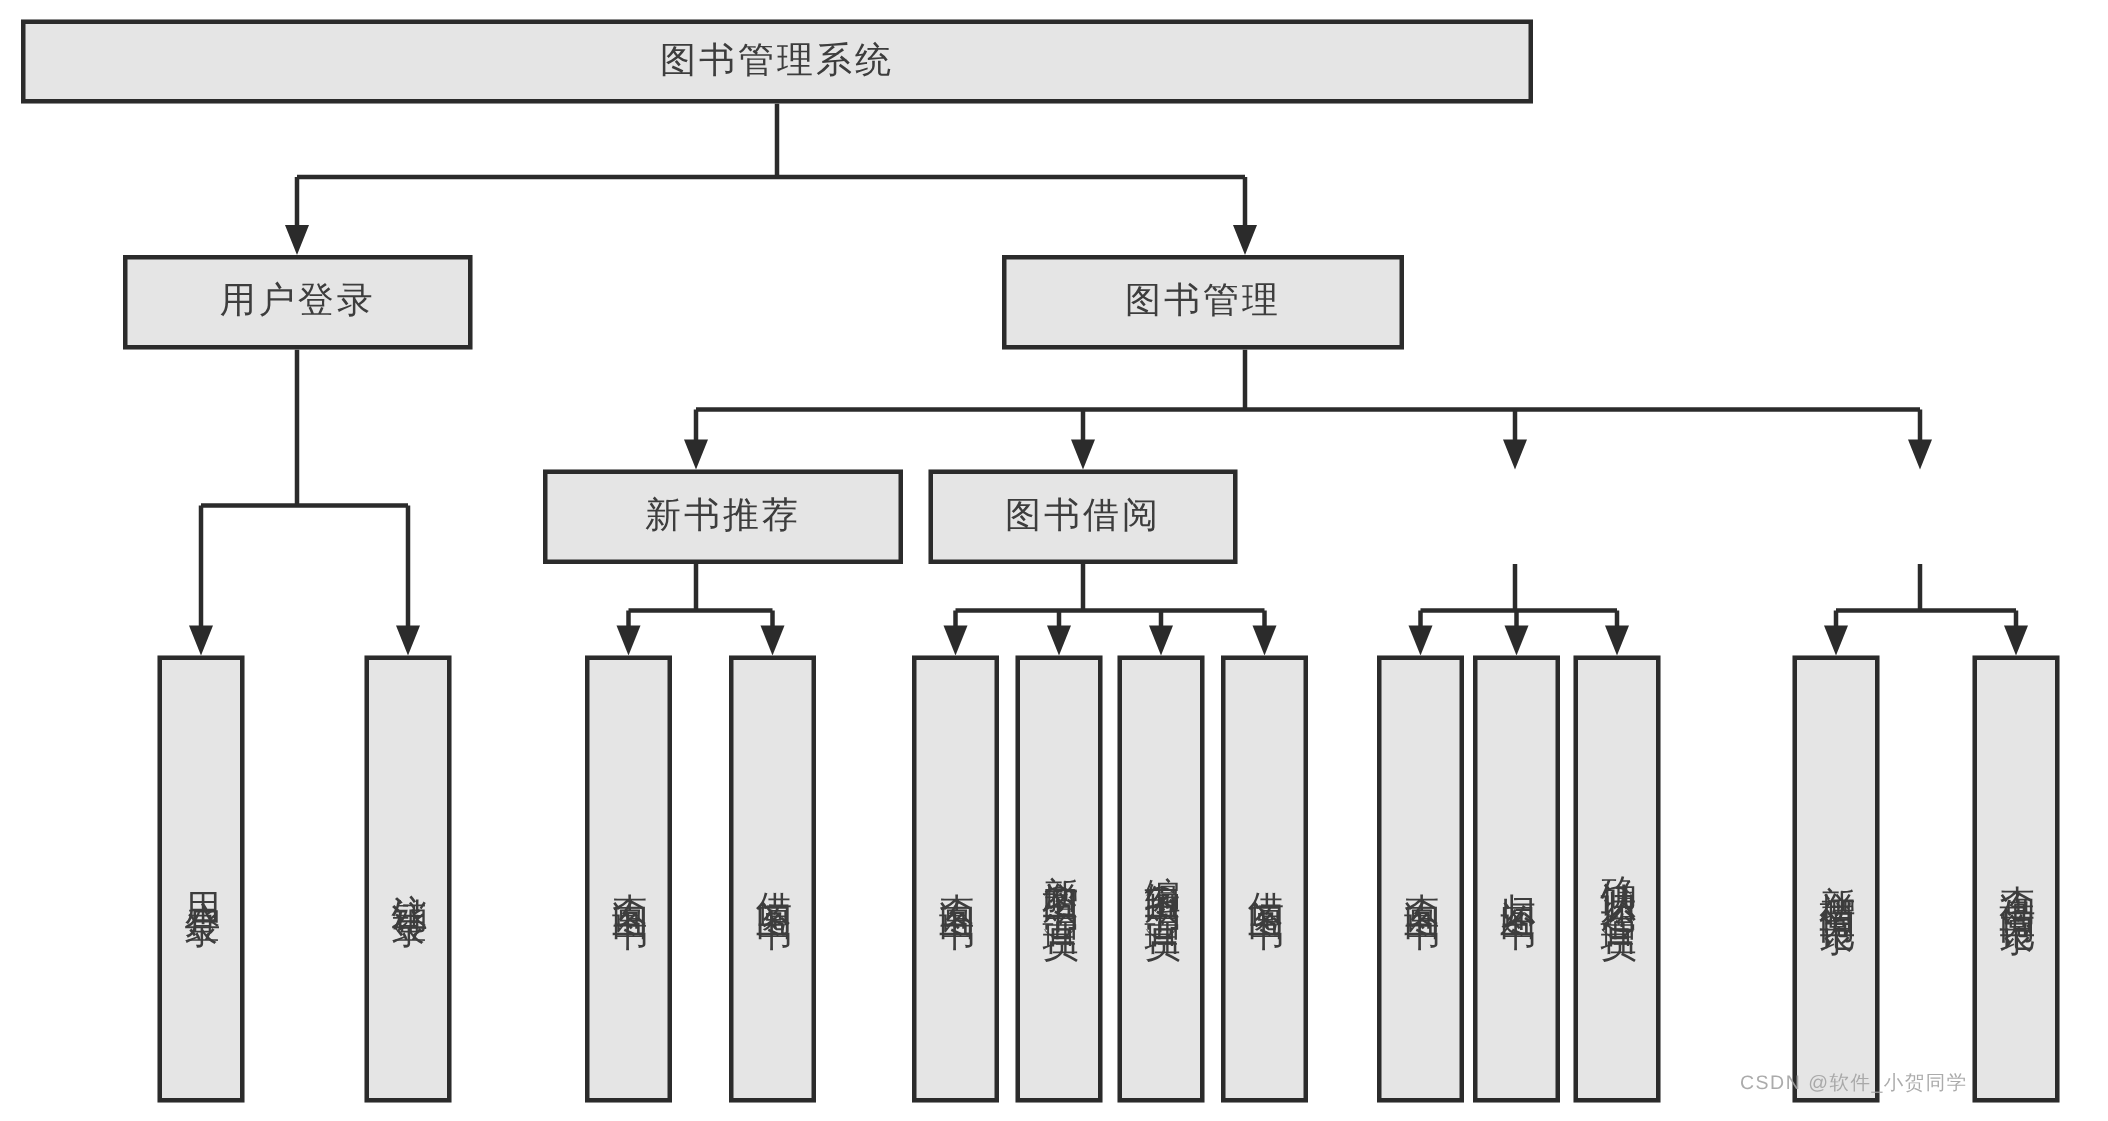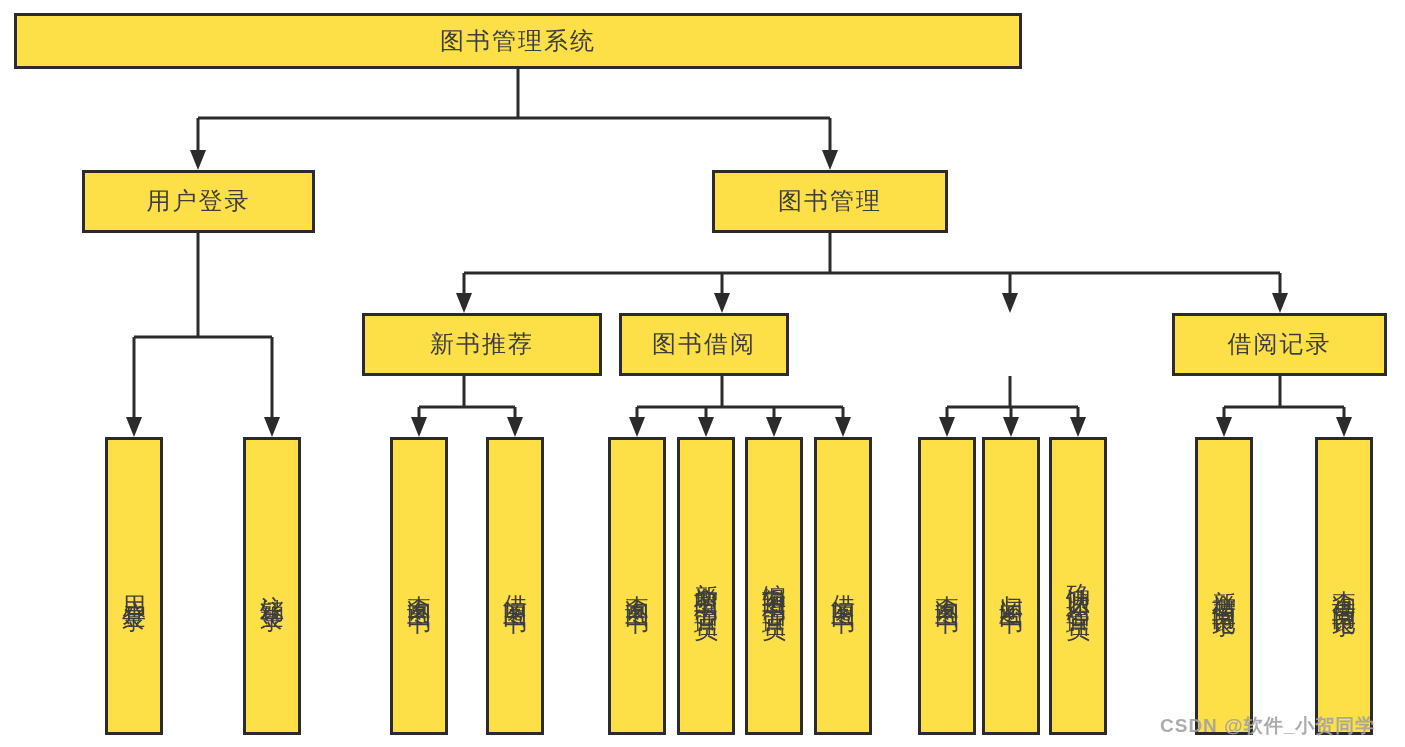--- a/index.html
+++ b/index.html
@@ -11,30 +11,30 @@
   html,body{margin:0;padding:0;background:var(--bg);}
   .canvas{
     position:relative;width:1405px;height:747px;background:var(--bg);
     font-family:"Liberation Sans",sans-serif;overflow:hidden;
   }
   .wires{position:absolute;left:0;top:0;width:1405px;height:747px;}
   .wires line{stroke:var(--line);stroke-width:3;}
   .wires polygon{fill:var(--line);}
   .node{
     position:absolute;box-sizing:border-box;border:3px solid var(--line);
-    background:#fde047;color:var(--text);display:flex;align-items:center;justify-content:center;
+    background:#e5e5e5;color:var(--text);display:flex;align-items:center;justify-content:center;
     font-size:24px;letter-spacing:2px;text-align:center;line-height:1.2;
   }
   .node.v{
     writing-mode:vertical-rl;text-orientation:upright;
     letter-spacing:5px;font-size:24px;line-height:1;padding:4px 0;
   }
   .watermark{
     position:absolute;left:1160px;top:713px;z-index:5;
-    color:var(--wm);font-size:19px;letter-spacing:1px;white-space:nowrap;opacity:.9;font-weight:bold;
+    color:var(--wm);font-size:13px;letter-spacing:1px;white-space:nowrap;opacity:.9;
   }
 </style>
 </head>
 <body>
 
 <div class="canvas">
 
   <svg class="wires" viewBox="0 0 1405 747" xmlns="http://www.w3.org/2000/svg">
       <line x1="518" y1="69" x2="518" y2="118"></line>
       <line x1="198" y1="118" x2="830" y2="118"></line>
@@ -86,25 +86,24 @@
       <polygon points="1070,417 1086,417 1078,437"></polygon>
       <line x1="1224" y1="407" x2="1224" y2="420"></line>
       <polygon points="1216,417 1232,417 1224,437"></polygon>
       <line x1="1344" y1="407" x2="1344" y2="420"></line>
       <polygon points="1336,417 1352,417 1344,437"></polygon>
     </svg>
 
   <div class="node" style="left:14px;top:13px;width:1008px;height:56px">图书管理系统</div>
 
   <div class="node" style="left:82px;top:170px;width:233px;height:63px">用户登录</div>
-  <div class="node" style="left:712px;top:170px;width:236px;height:63px">图书管理</div>
+  <div class="node" style="left:668px;top:170px;width:268px;height:63px">图书管理</div>
 
   <div class="node" style="left:362px;top:313px;width:240px;height:63px">新书推荐</div>
-  <div class="node" style="left:619px;top:313px;width:170px;height:63px">图书借阅</div>
-  <div class="node" style="left:1172px;top:313px;width:215px;height:63px">借阅记录</div>
+  <div class="node" style="left:619px;top:313px;width:206px;height:63px">图书借阅</div>
 
   <div class="node v" style="left:105px;top:437px;width:58px;height:298px">用户登录</div>
   <div class="node v" style="left:243px;top:437px;width:58px;height:298px">注销登录</div>
 
   <div class="node v" style="left:390px;top:437px;width:58px;height:298px">查询图书</div>
   <div class="node v" style="left:486px;top:437px;width:58px;height:298px">借阅图书</div>
 
   <div class="node v" style="left:608px;top:437px;width:58px;height:298px">查询图书</div>
   <div class="node v" style="left:677px;top:437px;width:58px;height:298px">新增图书（管理员）</div>
   <div class="node v" style="left:745px;top:437px;width:58px;height:298px">编辑图书（管理员）</div>

